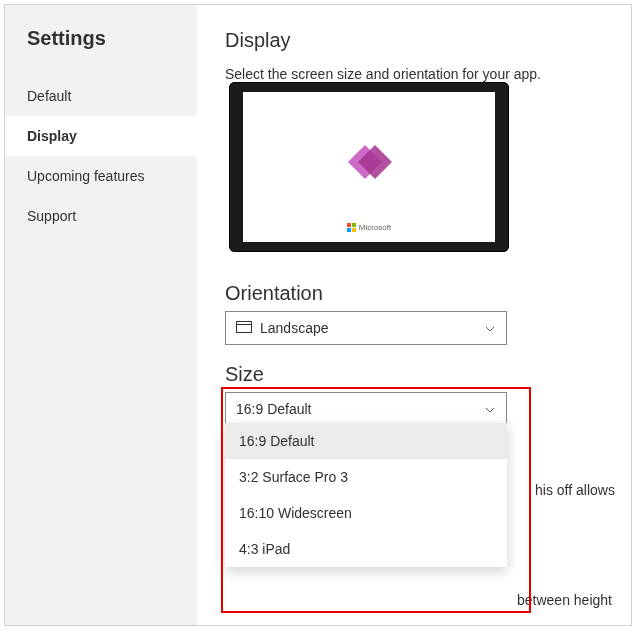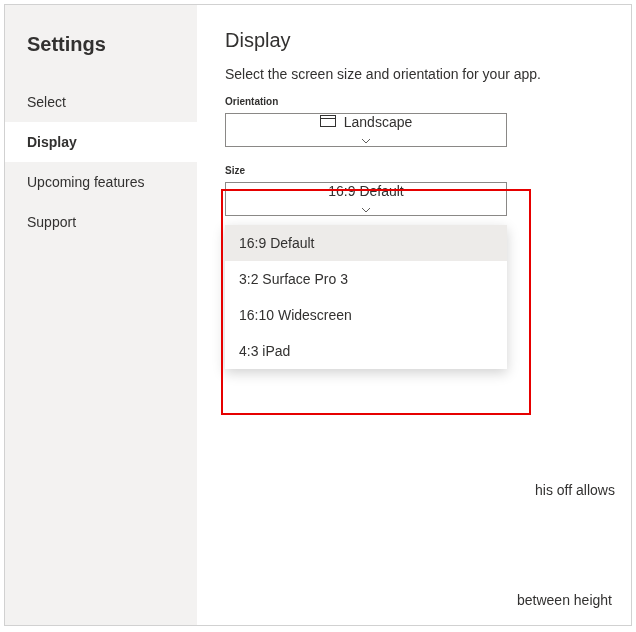--- a/index.html
+++ b/index.html
@@ -17,21 +17,21 @@
     width: 628px;
     height: 622px;
     margin: 4px;
     display: flex;
     position: relative;
     background: #fff;
   }
   .sidebar {
     width: 192px;
     background: #f3f2f1;
-    padding-top: 18px;
+    padding-top: 12px;
   }
   .sidebar-title {
     font-size: 20px;
     font-weight: 600;
     padding: 10px 22px 26px 22px;
     color: #323130;
   }
   .nav-item {
     padding: 12px 22px;
     font-size: 14px;
@@ -102,37 +102,35 @@
     align-items: center;
     gap: 3px;
   }
   .ms-sq { display: inline-grid; grid-template-columns: 4px 4px; grid-template-rows: 4px 4px; gap: 1px; }
   .ms-sq span:nth-child(1){background:#f25022;}
   .ms-sq span:nth-child(2){background:#7fba00;}
   .ms-sq span:nth-child(3){background:#00a4ef;}
   .ms-sq span:nth-child(4){background:#ffb900;}
   
   .field-label {
-    font-size: 10px;
+    font-size: 20px;
     margin-bottom: 6px;
     margin-top: 14px;
-    font-weight: bold;
   }
   .select-box {
     width: 282px;
     height: 34px;
     border: 1px solid #8a8886;
     display: flex;
     align-items: center;
     padding: 0 10px;
     font-size: 14px;
     cursor: pointer;
     background: #fff;
     justify-content: space-between;
-    flex-direction: column;
   }
   .select-box .left { display: flex; align-items: center; gap: 8px; }
   .chev {
     width: 12px; height: 12px; display: inline-block;
   }
   .chev svg { width: 12px; height: 12px; }
   .orient-icon svg { width: 16px; height: 12px; }
   
   .size-group { margin-top: 18px; position: relative; }
   .hl {
@@ -172,30 +170,47 @@
   .bg1 { top: 506px; left: 28px; width: 390px; }
   .bg2 { top: 616px; left: 28px; width: 390px; }
 </style>
 </head>
 <body>
 
 <div class="frame">
 
   <aside class="sidebar">
     <div class="sidebar-title">Settings</div>
-    <div class="nav-item">Select</div>
+    <div class="nav-item">Default</div>
     <div class="nav-item active">Display</div>
     <div class="nav-item">Upcoming features</div>
     <div class="nav-item">Support</div>
   </aside>
 
   <main class="main">
     <h1 class="page-title">Display</h1>
     <div class="page-subtitle">Select the screen size and orientation for your app.</div>
 
+    <div class="device">
+      <div class="screen">
+        <div class="logo">
+          <div class="diamond d1"></div>
+          <div class="diamond d2"></div>
+        </div>
+        <div class="ms-tag">
+          <span class="ms-sq">
+              <span></span>
+              <span></span>
+              <span></span>
+              <span></span>
+            </span>
+          <span>Microsoft</span>
+        </div>
+      </div>
+    </div>
 
     <div class="field-label">Orientation</div>
     <div class="select-box">
       <span class="left">
         <span class="orient-icon">
           <svg viewBox="0 0 16 12">
               <rect x="0.5" y="0.5" width="15" height="11" fill="none" stroke="#323130"></rect>
               <rect x="0.5" y="0.5" width="15" height="3" fill="none" stroke="#323130"></rect>
             </svg>
         </span>

